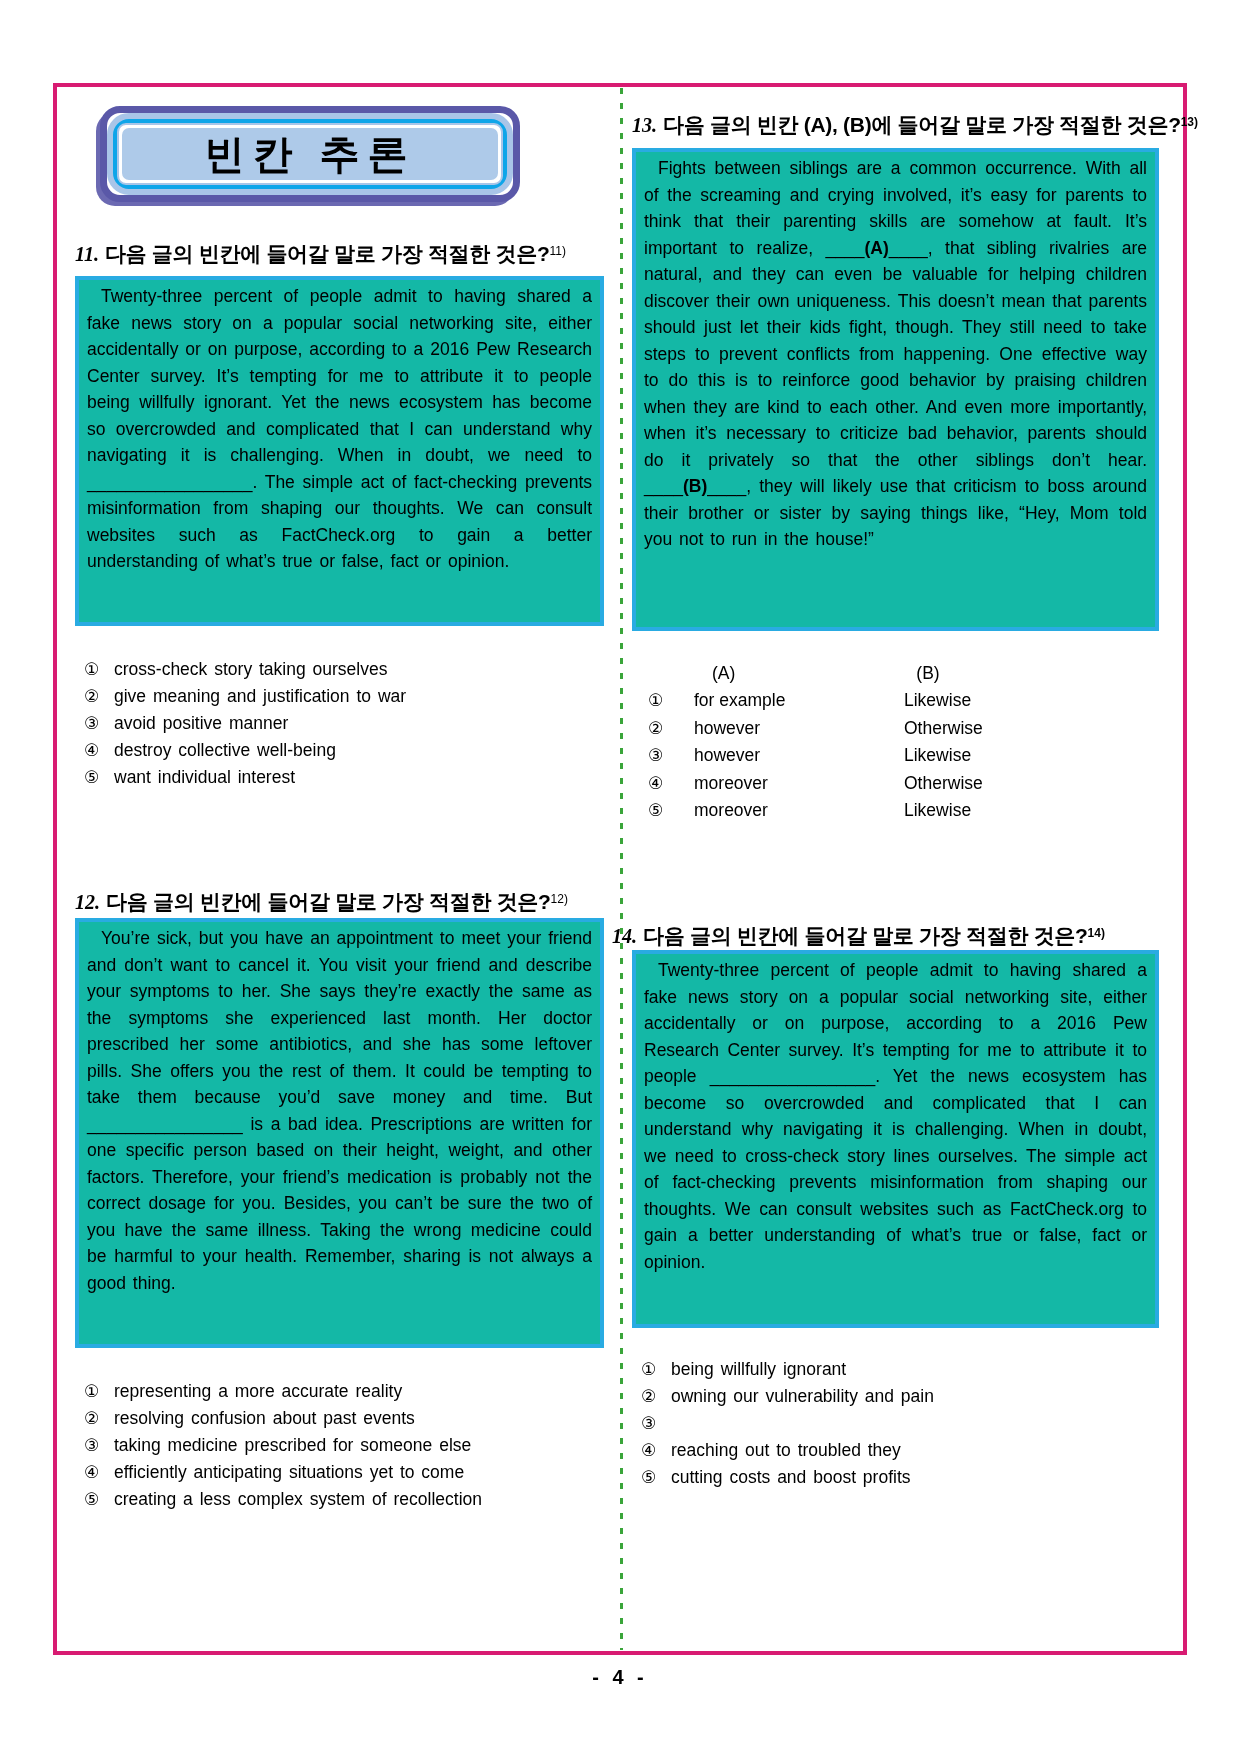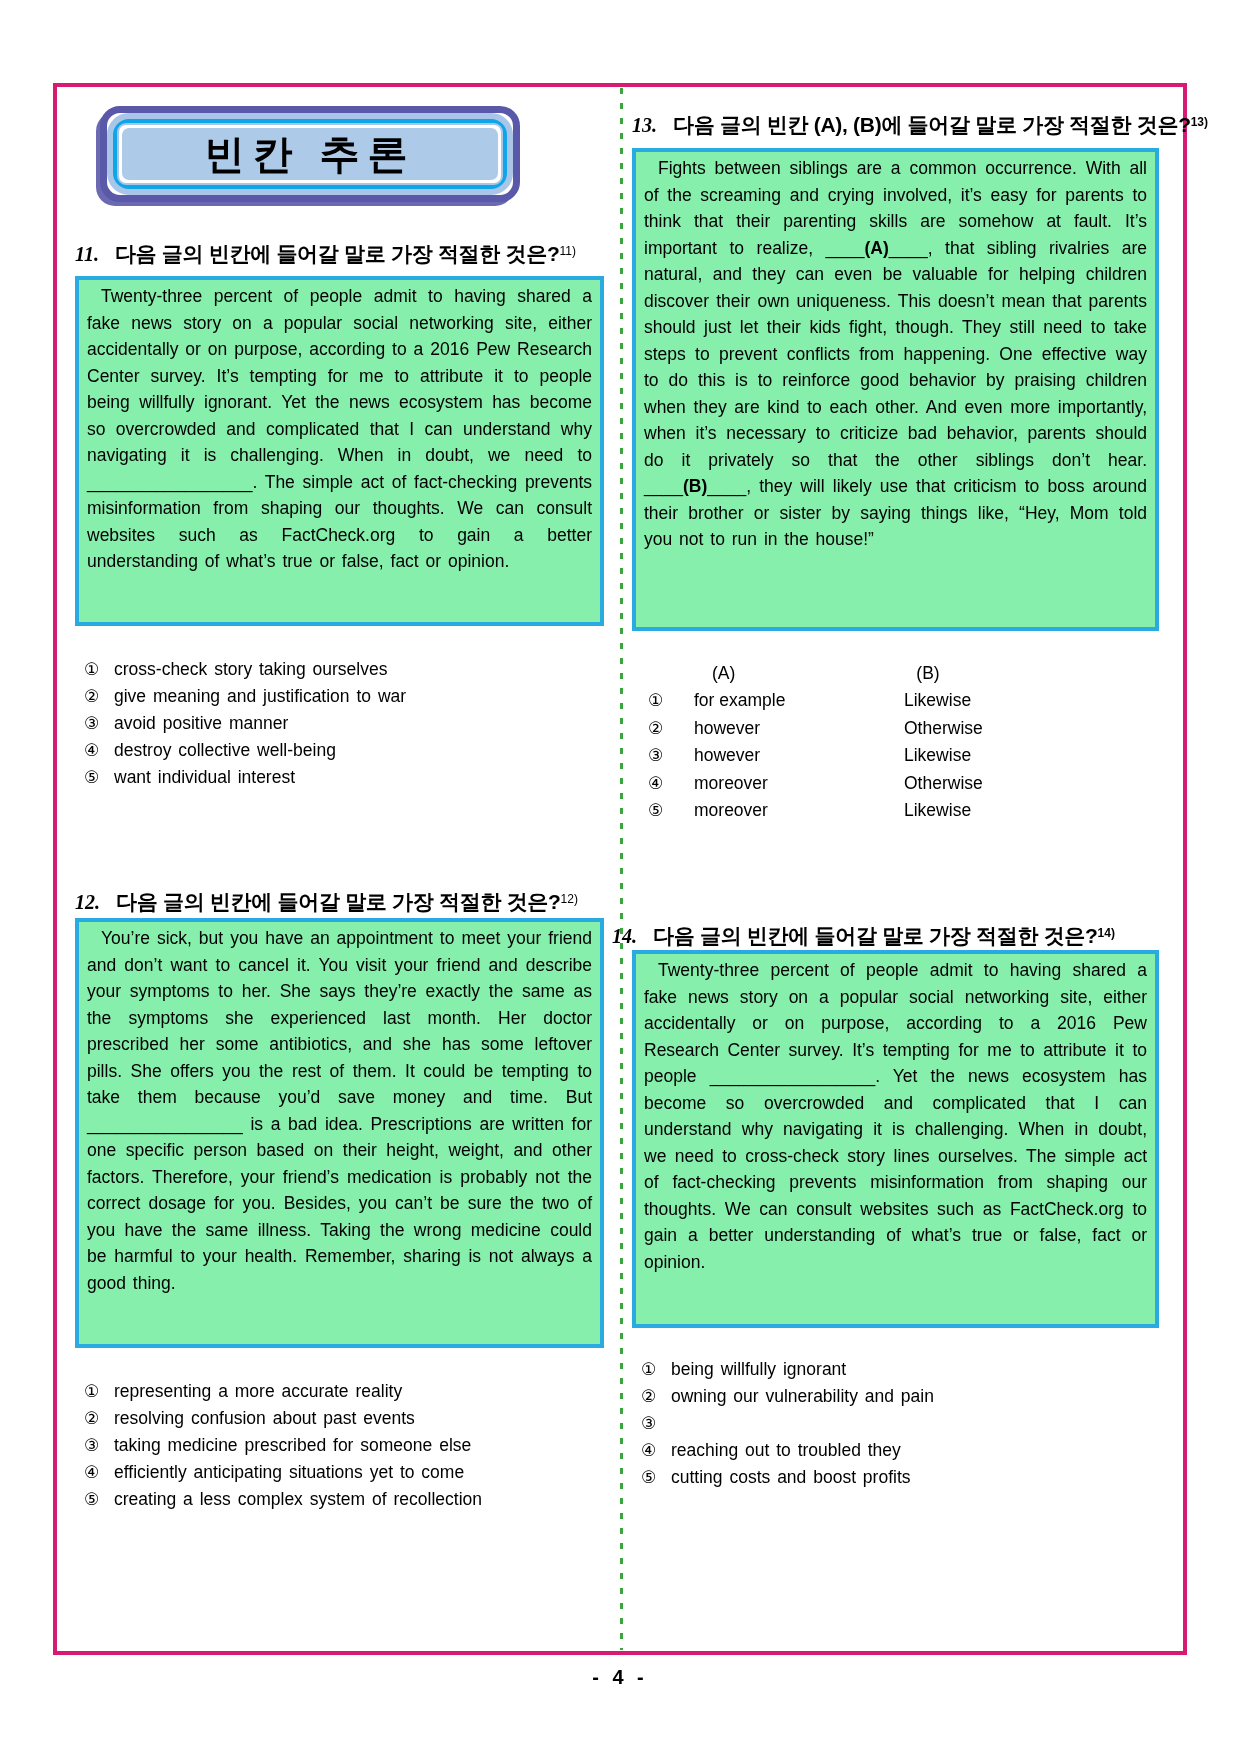--- a/index.html
+++ b/index.html
@@ -24,28 +24,28 @@
     background:#ffffff;
   }
   .t2 { border:6px solid #a9c5e8; border-radius:22px; background:#0ea5e9; }
   .t3 { border:2px solid #a9c5e8; border-radius:9px; margin:4px; background:#ffffff; }
   .t4 {
     background:#aecae9; border-radius:7px; margin:3px; text-align:center;
     font-size:40px; font-weight:bold; letter-spacing:8px; line-height:52px; color:#000;
   }
   
   .q-head { position:absolute; white-space:nowrap; }
-  .q-num  { font-family:"Liberation Serif","DejaVu Serif",serif; font-style:italic; font-weight:bold; font-size:20px; margin-right:16px; }
+  .q-num  { font-family:"Liberation Serif","DejaVu Serif",serif; font-style:italic; font-weight:bold; font-size:20px; margin-right:6px; }
   .q-prompt { font-size:21px; font-weight:600; letter-spacing:-0.3px; }
   .q-foot { font-size:12px; vertical-align:super; line-height:0;margin-top:12px; }
   .q-foot.bold { font-weight:bold; }
   
   .passage-box {
     position:absolute; box-sizing:border-box;
-    border:4px solid #29abe2; background:#86efac;
+    border:4px solid #29abe2; background:#14b8a6;
     padding:3px 8px 4px 8px;
     font-size:17.5px; line-height:26.5px;
     text-align:justify; text-indent:14px;
     word-spacing:2px;
   }
   
   .choices { position:absolute; }
   .choice  { display:flex; align-items:flex-start; font-size:17.5px; line-height:27px; }
   .choice .marker { width:30px; flex:0 0 30px; font-size:17px; }
   .choice .ctext  { word-spacing:2px; }

